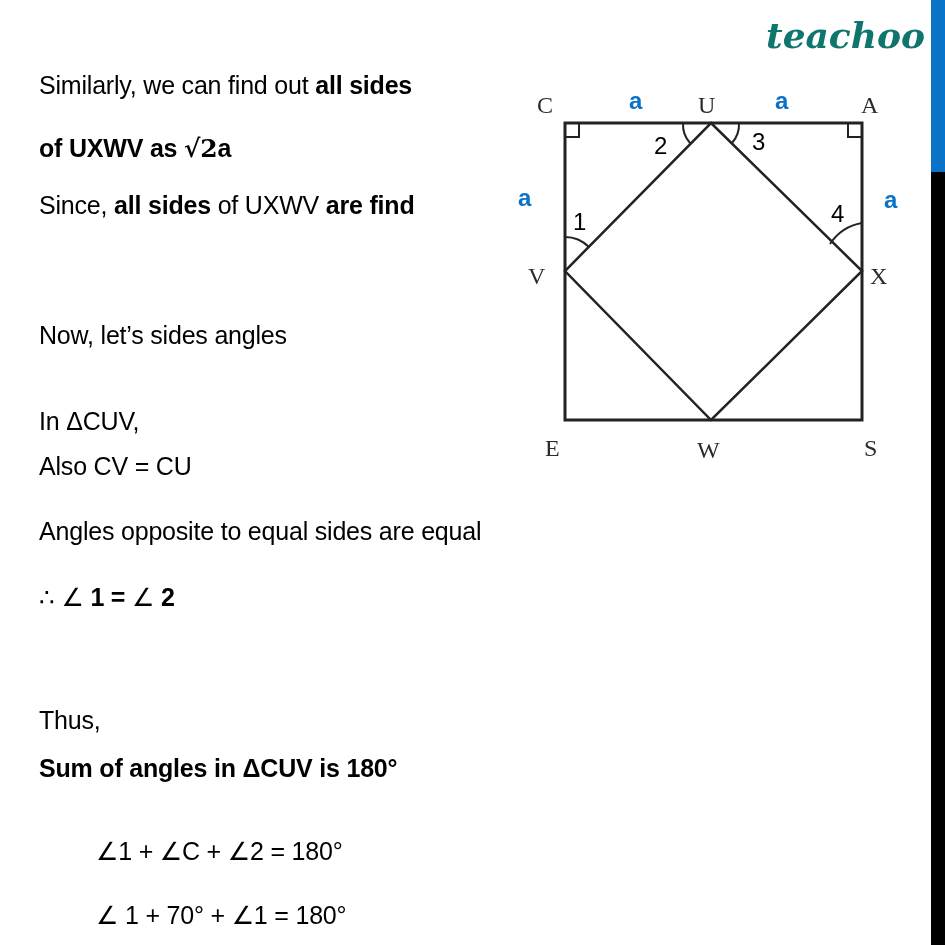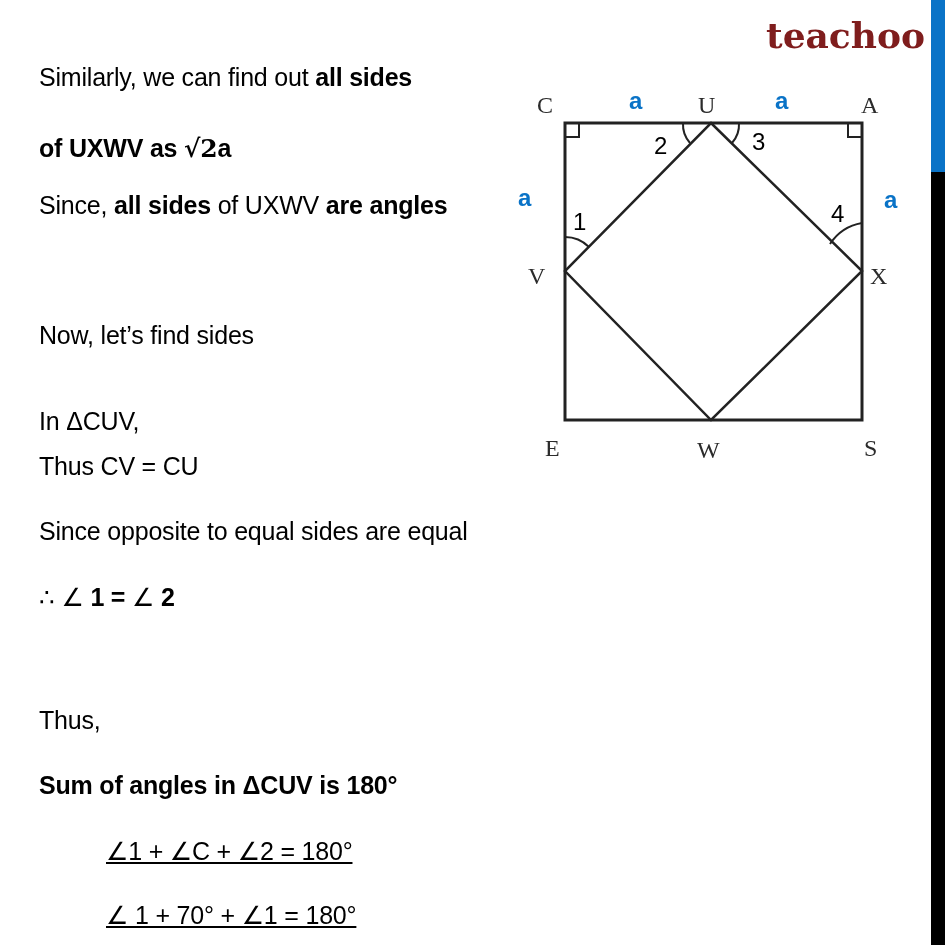--- a/index.html
+++ b/index.html
@@ -5,53 +5,53 @@
     html, body { margin: 0; padding: 0; }
     body {
       width: 945px; height: 945px; position: relative; overflow: hidden;
       background: #ffffff; font-family: "Liberation Sans", "DejaVu Sans", sans-serif;
       color: #000;
     }
     .line {
       position: absolute; left: 39px; font-size: 25px; line-height: 30px;
       white-space: nowrap; letter-spacing: -0.2px;
     }
-    .line.indent { left: 106px; text-decoration: underline; }
+    .line.indent { left: 96px; }
     b { font-weight: bold; }
     .sqrt { font-family: "DejaVu Serif", serif; font-weight: bold; }
     .logo {
       position: absolute; left: 766px; top: 14px; font-family: "DejaVu Serif", serif;
-      font-weight: bold; font-size: 36px; letter-spacing: 0px; color: #7f1d1d;
+      font-style: italic; font-weight: bold; font-size: 36px; letter-spacing: 0px; color: #0f766e;
     }
     .side-bar-blue { position: absolute; left: 931px; top: 0; width: 14px; height: 172px; background: #0a73c7; }
     .side-bar-black { position: absolute; left: 931px; top: 172px; width: 14px; height: 773px; background: #000; }
     svg.diagram { position: absolute; left: 500px; top: 80px; }
     .pt { font-family: "Liberation Serif", "DejaVu Serif", serif; font-size: 24px; fill: #2b2b2b; }
     .lenlab { font-family: "Liberation Sans", sans-serif; font-size: 24px; font-weight: bold; fill: #0a73c7; }
     .anglab { font-family: "Liberation Sans", sans-serif; font-size: 24px; fill: #000; }
   </style>
 </head>
 <body>
 
 <div class="logo">teachoo</div>
 <div class="side-bar-blue"></div>
 <div class="side-bar-black"></div>
 
-<div class="line" style="top:62px"><span>Similarly, we can find out </span><b>all sides</b></div>
+<div class="line" style="top:70px"><span>Similarly, we can find out </span><b>all sides</b></div>
 <div class="line" style="top:133px"><b>of UXWV as </b><b class="sqrt">√2</b><b>a</b></div>
-<div class="line" style="top:190px"><span>Since, </span><b>all sides</b><span> of UXWV </span><b>are angles</b></div>
+<div class="line" style="top:190px"><span>Since, </span><b>all sides</b><span> of UXWV </span><b>are find</b></div>
 
-<div class="line" style="top:320px">Now, let’s find sides</div>
+<div class="line" style="top:320px">Now, let’s sides angles</div>
 <div class="line" style="top:406px">In ΔCUV,</div>
-<div class="line" style="top:451px">Thus CV = CU</div>
-<div class="line" style="top:516px">Since opposite to equal sides are equal</div>
+<div class="line" style="top:451px">Also CV = CU</div>
+<div class="line" style="top:516px">Angles opposite to equal sides are equal</div>
 <div class="line" style="top:582px"><span>∴ ∠ </span><b>1 = </b><span>∠ </span><b>2</b></div>
 
 <div class="line" style="top:705px">Thus,</div>
-<div class="line" style="top:770px"><b>Sum of angles in ΔCUV is 180°</b></div>
+<div class="line" style="top:753px"><b>Sum of angles in ΔCUV is 180°</b></div>
 <div class="line indent" style="top:836px">∠1 + ∠C + ∠2 = 180°</div>
 <div class="line indent" style="top:900px">∠ 1 + 70° + ∠1 = 180°</div>
 
 <svg class="diagram" width="420" height="400" viewBox="500 80 420 400">
   <g stroke="#222" stroke-width="3" fill="none">
     <rect x="565" y="123" width="297" height="297"></rect>
     <polygon points="711,123 862,271 711,420 565,271" stroke-width="2.5"></polygon>
     <path d="M565,137 L579,137 L579,123" stroke-width="2"></path>
     <path d="M862,137 L848,137 L848,123" stroke-width="2"></path>
     <path d="M683,123 A28,28 0 0 0 690,143" stroke-width="2"></path>

